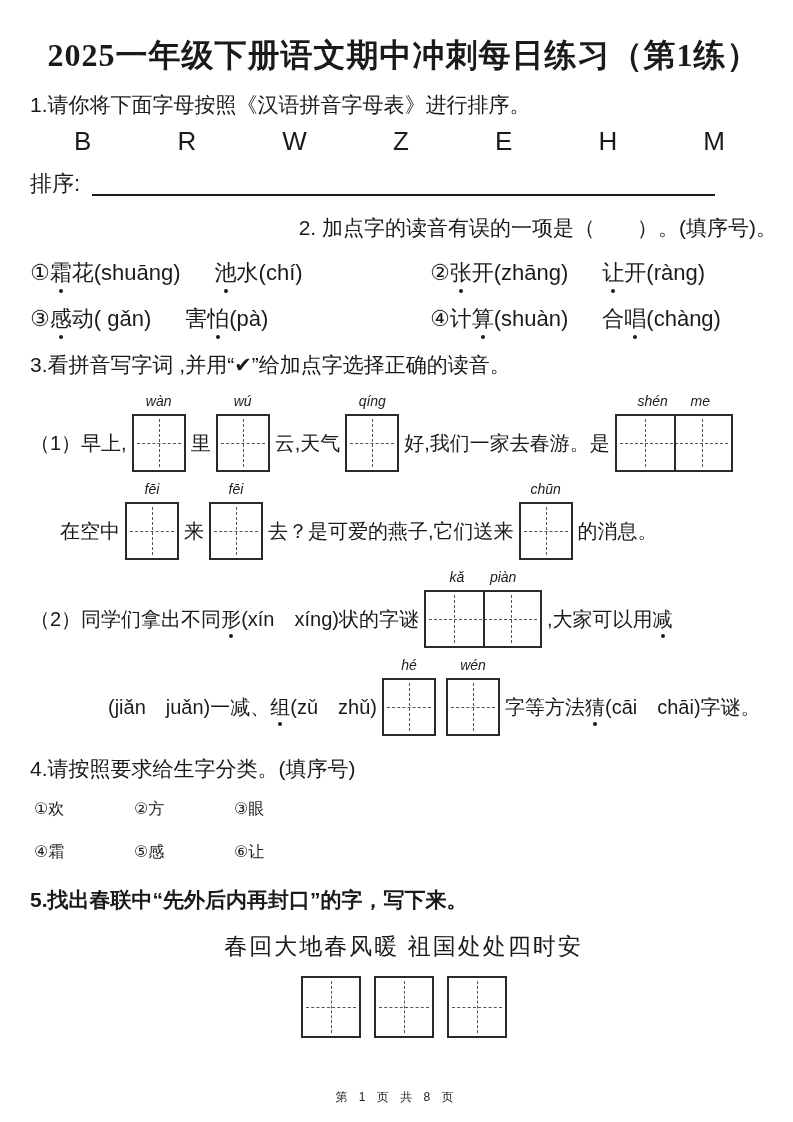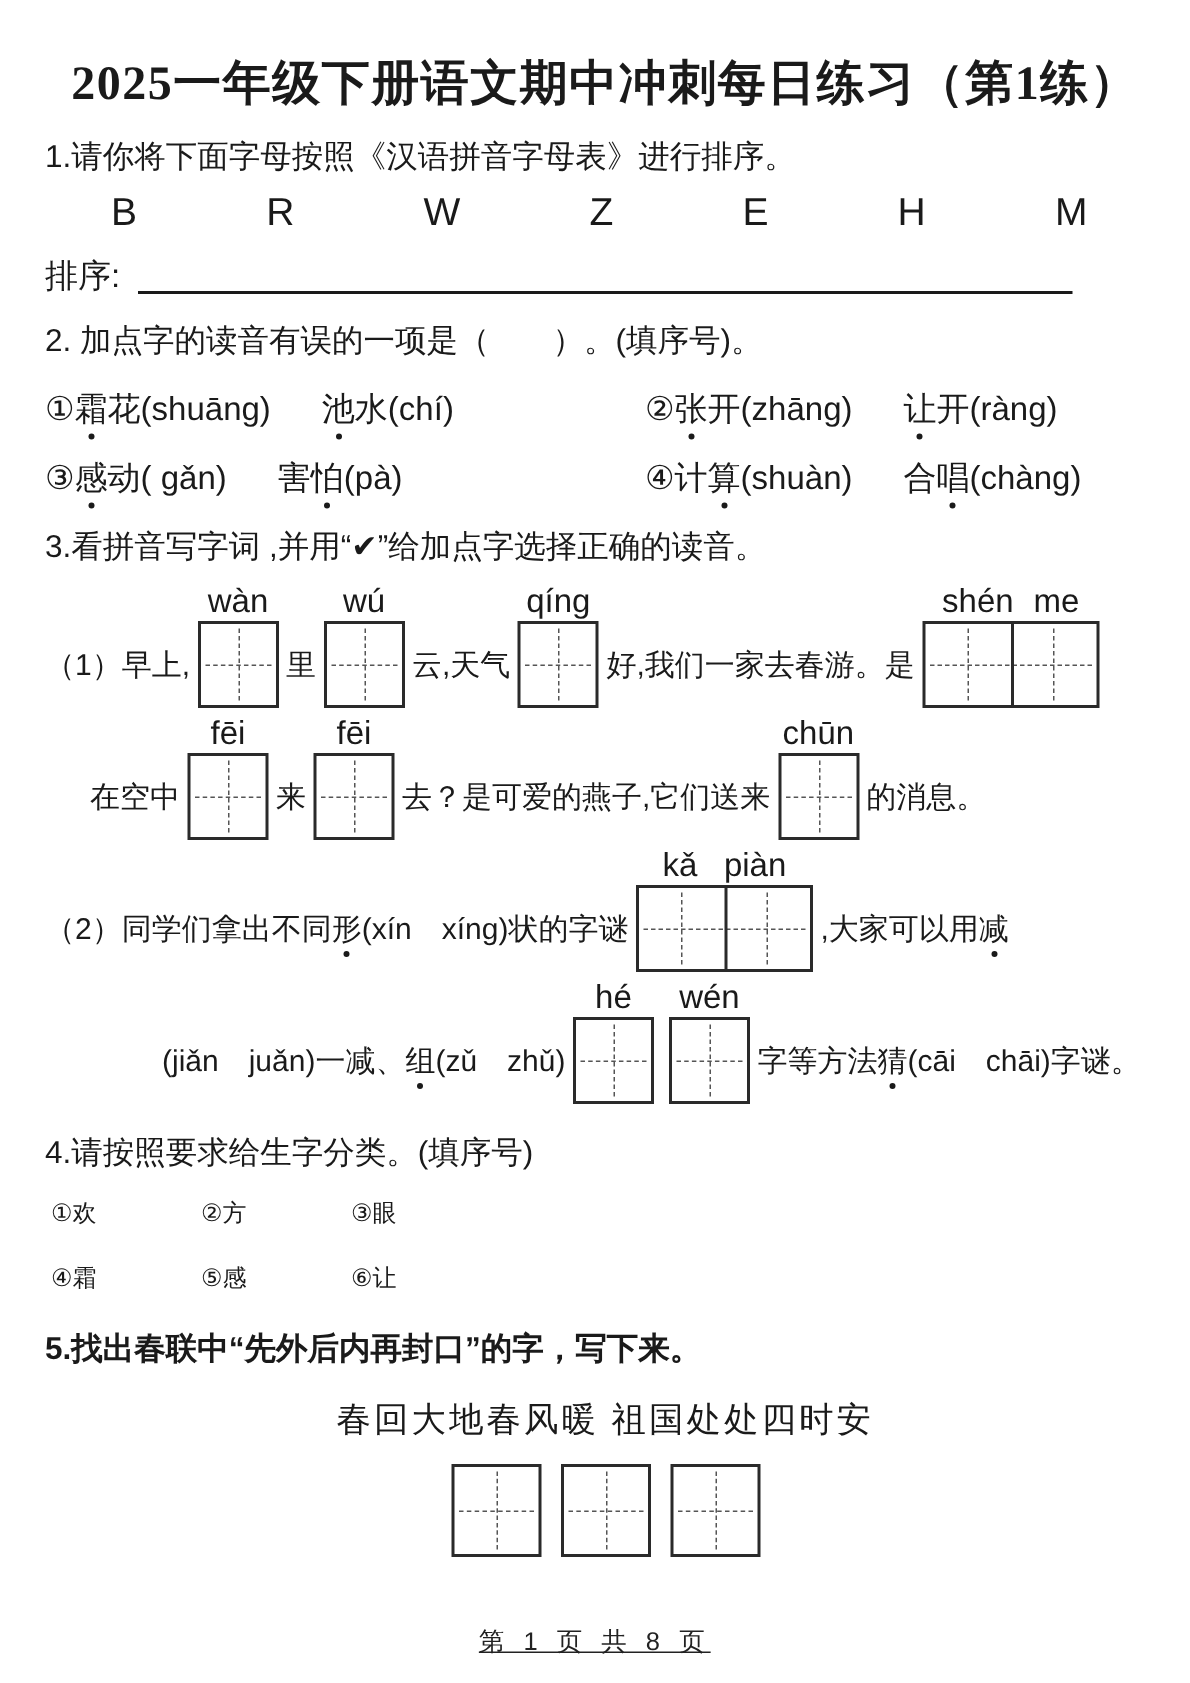--- a/index.html
+++ b/index.html
@@ -44,21 +44,21 @@
   }
 
   
   .qline {
     display:flex; align-items:center; white-space:nowrap;
     font-size:20px; margin-top:30px;
   }
   .tz { position:relative; display:inline-block; margin:0 5px; }
   .py {
     position:absolute; top:-24px; left:0; right:0;
-    text-align:center; font-size:22px; line-height:22px; white-space:nowrap;
+    text-align:center; font-size:14px; line-height:22px; white-space:nowrap;font-style:italic;
   }
   .py2 { display:flex; justify-content:space-evenly; }
   .cell {
     position:relative; display:block; width:54px; height:58px;
     border:2px solid #2a2a2a; background:#fff;
   }
   .cell::before {
     content:""; position:absolute; left:3px; right:3px; top:50%;
     border-top:1.5px dashed #555;
   }
@@ -88,21 +88,21 @@
   
   .couplet {
     text-align:center; font-size:23px; font-weight:500;
     letter-spacing:2px; margin-top:16px;
   }
   .grid-row { display:flex; justify-content:center; gap:13px; margin-top:14px; }
   .cell-big { width:60px; height:62px; }
 
   .footer {
     position:absolute; bottom:16px; left:0; width:100%;
-    text-align:center; font-size:17px; letter-spacing:4px; color:#222;text-decoration:underline;
+    text-align:center; font-size:12px; letter-spacing:4px; color:#222;
   }
 </style>
 </head>
 <body>
 
 <div class="page">
 
   <div class="title">2025一年级下册语文期中冲刺每日练习（第1练）</div>
 
   <div class="prompt">1.请你将下面字母按照《汉语拼音字母表》进行排序。</div>
@@ -113,21 +113,21 @@
     <span>Z</span>
     <span>E</span>
     <span>H</span>
     <span>M</span>
   </div>
   <div class="sort-row">
     <span>排序:</span>
     <span class="sort-blank"></span>
   </div>
 
-  <div class="prompt" style="margin-top:14px;">2. 加点字的读音有误的一项是（　　）。(填序号)。</div>
+  <div class="prompt" style="margin-top:14px;text-align:right;">2. 加点字的读音有误的一项是（　　）。(填序号)。</div>
   <div class="opts">
     <div class="opt">
       <span><span>①</span><span class="du">霜</span><span>花(shuāng)</span></span>
       <span><span></span><span class="du">池</span><span>水(chí)</span></span>
     </div>
     <div class="opt">
       <span><span>②</span><span class="du">张</span><span>开(zhāng)</span></span>
       <span><span></span><span class="du">让</span><span>开(ràng)</span></span>
     </div>
     <div class="opt">

